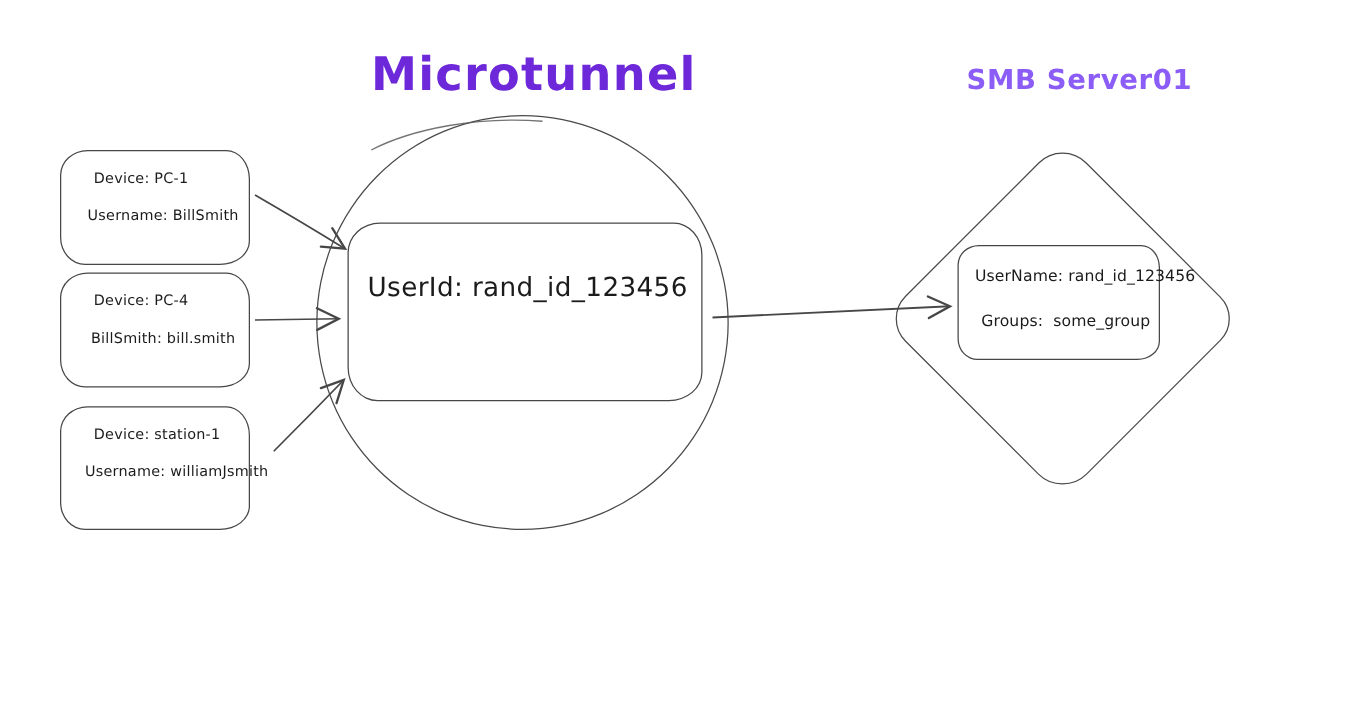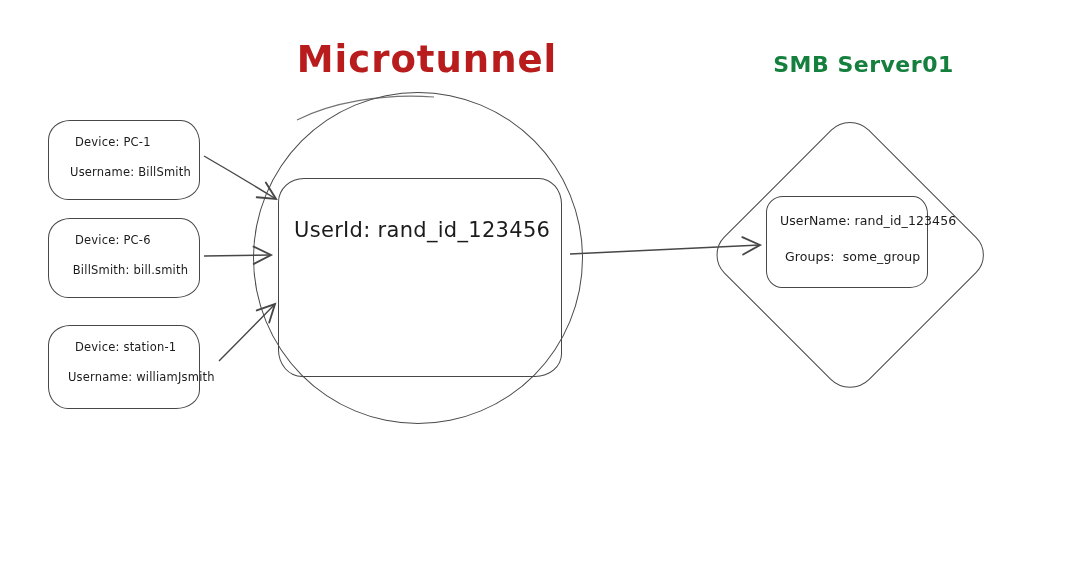--- a/index.html
+++ b/index.html
@@ -17,61 +17,61 @@
     color: #1b1b1b;
   }
   .abs { position: absolute; }
 
   .title {
     left: 262px; top: 38px; width: 330px;
     text-align: center;
     font-size: 37px;
     font-weight: bold;
     letter-spacing: 1px;
-    color: #b91c1c;
+    color: #6d28d9;
   }
   .server-label {
     left: 756px; top: 52px; width: 215px;
     text-align: center;
     font-size: 22px;
     font-weight: bold;
     letter-spacing: 0.5px;
-    color: #15803d;
+    color: #8b5cf6;
   }
 
   .device-box {
-    width: 152px; height: 80px;
+    width: 152px; height: 92px;
     border: 1.4px solid #474747;
     border-radius: 22px 19px 24px 20px / 20px 23px 19px 22px;
     background: transparent;
     box-sizing: border-box;
     display: flex;
     flex-direction: column;
     padding: 14px 6px 0 19px;
     gap: 16px;
     font-size: 11.5px;
     letter-spacing: 0.2px;
   }
   .device-box .line1 { text-indent: 7px; white-space: nowrap; }
   .device-box .line2 { white-space: nowrap; text-align: center; }
   #device-box-1 { left: 48px; top: 120px; }
   #device-box-2 { left: 48px; top: 218px; }
-  #device-box-3 { left: 48px; top: 325px; height: 84px; }
+  #device-box-3 { left: 48px; top: 325px; height: 99px; }
 
   .tunnel-circle {
     left: 253px; top: 92px;
     width: 330px; height: 332px;
     border: 1.5px solid #4a4a4a;
     border-radius: 50%;
     box-sizing: border-box;
     background: transparent;
   }
   .tunnel-rect {
     left: 278px; top: 178px;
-    width: 284px; height: 199px;
+    width: 284px; height: 143px;
     border: 1.4px solid #474747;
     border-radius: 26px 23px 27px 24px / 24px 26px 23px 27px;
     box-sizing: border-box;
     display: flex;
     flex-direction: column;
     padding: 39px 6px 0 15px;
     gap: 36px;
     font-size: 21px;
     letter-spacing: 0.3px;
     background: transparent;
@@ -118,21 +118,21 @@
 <div class="canvas">
 
   <div class="abs title">Microtunnel</div>
   <div class="abs server-label">SMB Server01</div>
 
   <div class="abs device-box" id="device-box-1">
     <span class="line1 nowrap">Device: PC-1</span>
     <span class="line2 nowrap">Username: BillSmith</span>
   </div>
   <div class="abs device-box" id="device-box-2">
-    <span class="line1 nowrap">Device: PC-6</span>
+    <span class="line1 nowrap">Device: PC-4</span>
     <span class="line2 nowrap">BillSmith: bill.smith</span>
   </div>
   <div class="abs device-box" id="device-box-3">
     <span class="line1 nowrap">Device: station-1</span>
     <span class="line2 nowrap">Username: williamJsmith</span>
   </div>
 
   <div class="abs tunnel-circle"></div>
   <div class="abs tunnel-rect">
     <span class="line1 nowrap">UserId: rand_id_123456</span>

